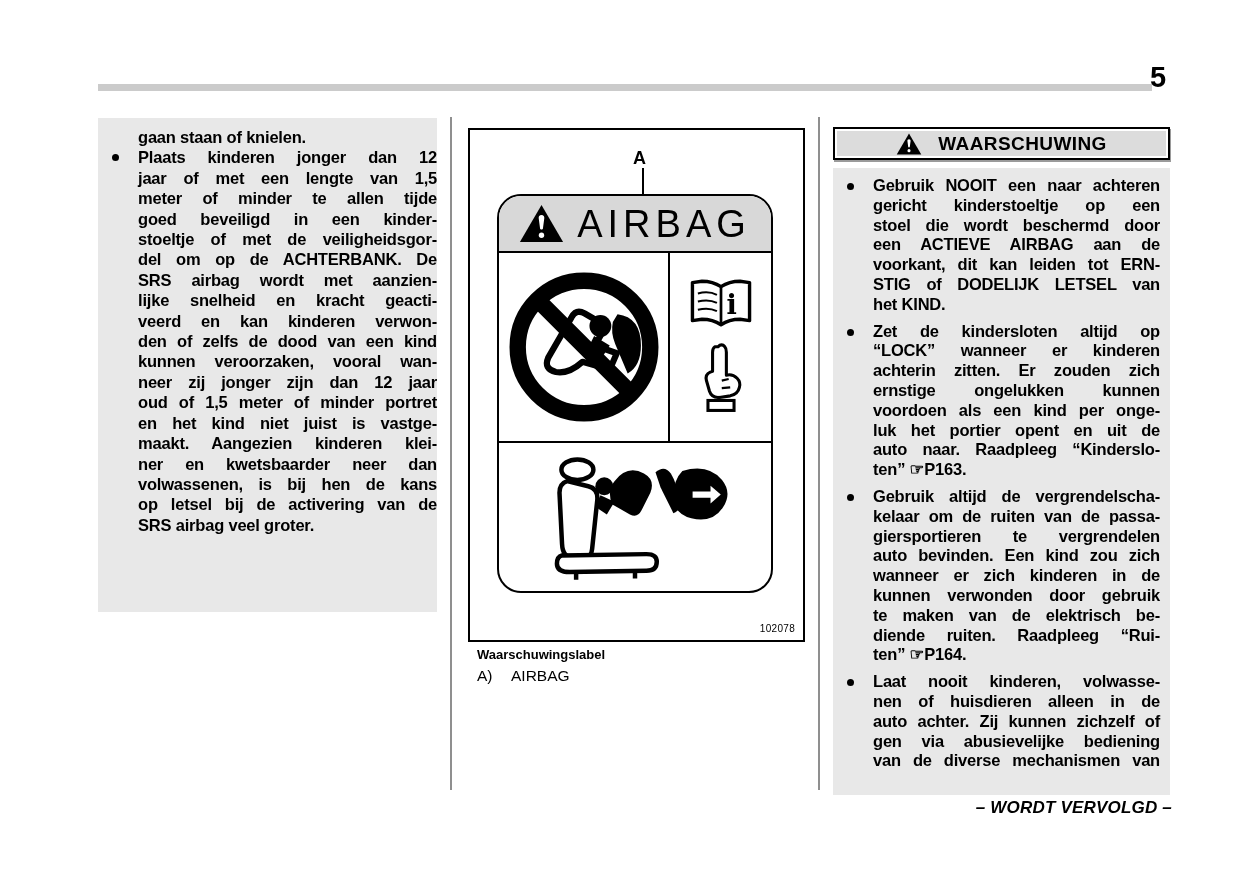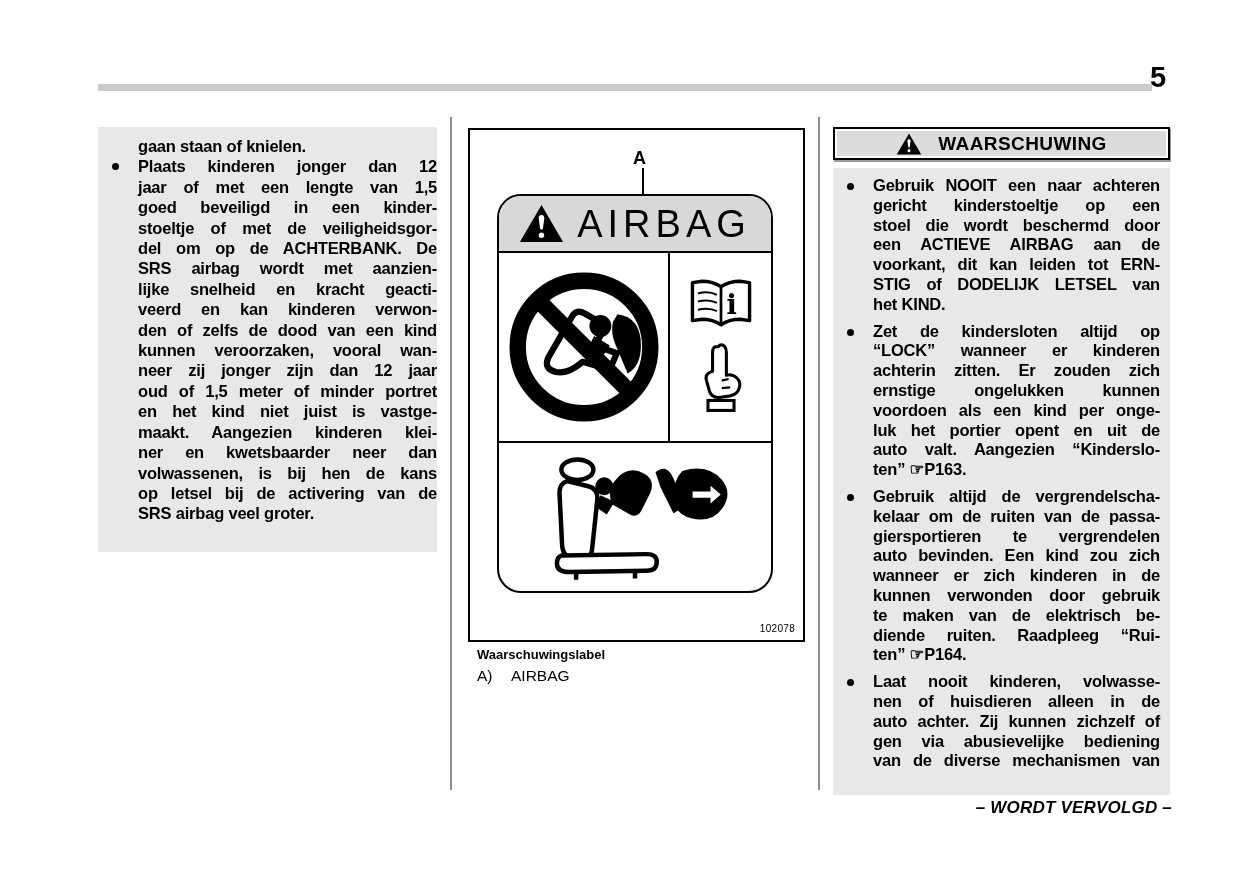--- a/index.html
+++ b/index.html
@@ -4,21 +4,21 @@
 <style>
   html,body{margin:0;padding:0;background:#fff;}
   body{width:1241px;height:875px;position:relative;font-family:"Liberation Sans",sans-serif;color:#000;overflow:hidden;}
   .page{position:absolute;inset:0;width:1241px;height:875px;background:#fff;}
 
   .header-rule{position:absolute;left:98px;top:84px;width:1054px;height:7px;background:#cbcbcb;}
   .page-number{position:absolute;left:1150px;top:61px;font-size:29px;font-weight:bold;}
 
   
   .gray-block{position:absolute;background:#e8e8e8;box-sizing:border-box;}
-  .left-block{left:98px;top:127px;width:339px;height:425px;padding:9px 0 0 0;}
+  .left-block{left:98px;top:118px;width:339px;height:494px;padding:9px 0 0 0;}
   .right-block{left:833px;top:168px;width:337px;height:627px;padding:8px 10px 0 0;}
 
   .doc-text{font-size:16.5px;font-weight:bold;line-height:20.4px;letter-spacing:-0.2px;}
   .right-block .doc-text{line-height:19.8px;}
   .indented{margin-left:40px;}
   .bullet-item{position:relative;}
   .right-block .bullet-item{margin-bottom:7px;}
   .dot{position:absolute;left:14px;top:7px;width:7px;height:7px;border-radius:50%;background:#000;}
   .tline{text-align:justify;text-align-last:justify;}
   .tline-last{text-align-last:left;}
@@ -63,20 +63,21 @@
 
   <section class="gray-block left-block">
     <div class="doc-text indented">
         <div class="tline tline-last">gaan staan of knielen.</div>
       </div>
     <div class="bullet-item">
       <span class="dot"></span>
       <div class="doc-text indented">
           <div class="tline">Plaats kinderen jonger dan 12</div>
           <div class="tline">jaar of met een lengte van 1,5</div>
+          <div class="tline">meter of minder te allen tijde</div>
           <div class="tline">goed beveiligd in een kinder-</div>
           <div class="tline">stoeltje of met de veiligheidsgor-</div>
           <div class="tline">del om op de ACHTERBANK. De</div>
           <div class="tline">SRS airbag wordt met aanzien-</div>
           <div class="tline">lijke snelheid en kracht geacti-</div>
           <div class="tline">veerd en kan kinderen verwon-</div>
           <div class="tline">den of zelfs de dood van een kind</div>
           <div class="tline">kunnen veroorzaken, vooral wan-</div>
           <div class="tline">neer zij jonger zijn dan 12 jaar</div>
           <div class="tline">oud of 1,5 meter of minder portret</div>
@@ -184,21 +185,21 @@
     </div>
     <div class="bullet-item">
       <span class="dot"></span>
       <div class="doc-text indented">
           <div class="tline">Zet de kindersloten altijd op</div>
           <div class="tline">“LOCK” wanneer er kinderen</div>
           <div class="tline">achterin zitten. Er zouden zich</div>
           <div class="tline">ernstige ongelukken kunnen</div>
           <div class="tline">voordoen als een kind per onge-</div>
           <div class="tline">luk het portier opent en uit de</div>
-          <div class="tline">auto valt. Aangezien “Kinderslo-</div>
+          <div class="tline">auto naar. Raadpleeg “Kinderslo-</div>
           <div class="tline tline-last">ten” ☞P163.</div>
         </div>
     </div>
     <div class="bullet-item">
       <span class="dot"></span>
       <div class="doc-text indented">
           <div class="tline">Gebruik altijd de vergrendelscha-</div>
           <div class="tline">kelaar om de ruiten van de passa-</div>
           <div class="tline">giersportieren te vergrendelen</div>
           <div class="tline">auto bevinden. Een kind zou zich</div>

